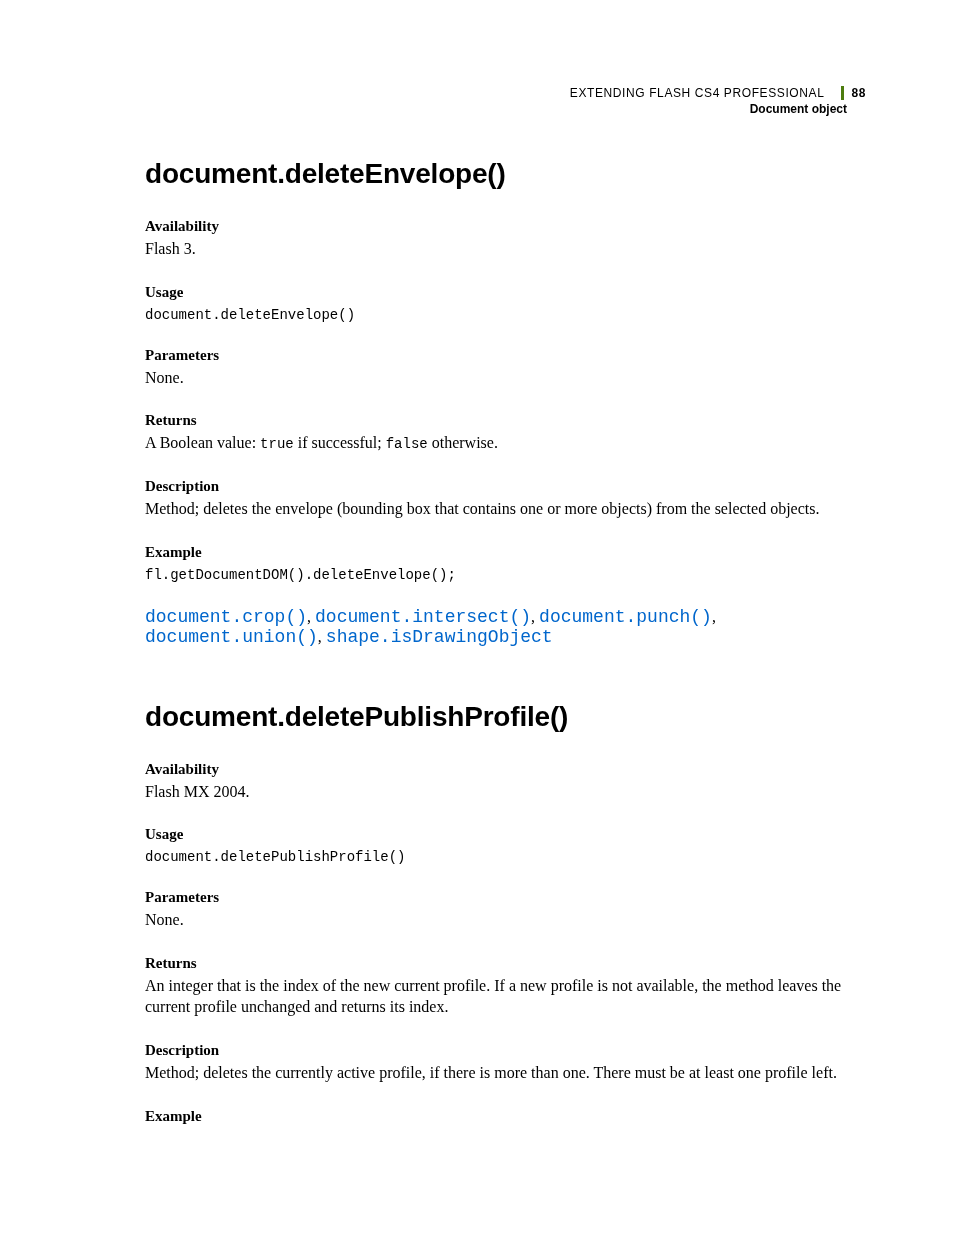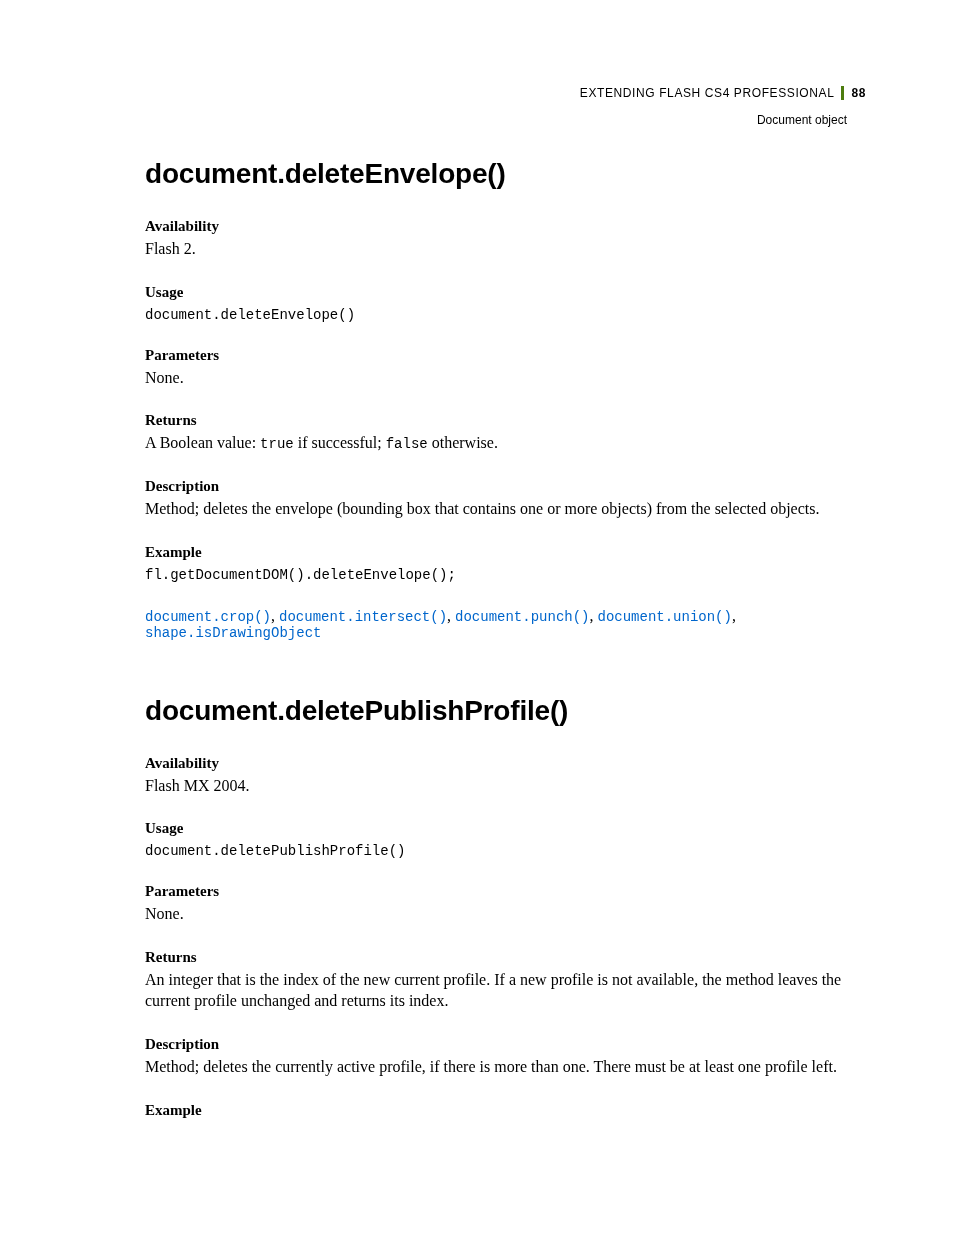--- a/index.html
+++ b/index.html
@@ -24,34 +24,35 @@
     display: flex;
     flex-direction: column;
     align-items: flex-end;
   }
   .rh-row1 {
     display: flex;
     align-items: center;
     font-family: "Myriad Pro", "Helvetica Neue", Arial, sans-serif;
     font-size: 12px;
     letter-spacing: 0.6px;
+    gap: 10px;
   }
   .rh-book {
     padding-right: 7px;
   }
   .rh-page {
     font-weight: 700;
     border-left: 3px solid #4d7c0f;
     padding-left: 7px;
   }
   .rh-chapter {
     font-family: "Myriad Pro", "Helvetica Neue", Arial, sans-serif;
     font-size: 12px;
-    font-weight: 400;
-    margin-top: 13px;
+    font-weight: 700;
+    margin-top: 2px;
     padding-right: 19px;
   }
   .content {
     margin-top: 72px;
   }
   h1.api {
     font-family: "Myriad Pro", "Helvetica Neue", Arial, sans-serif;
     font-weight: 700;
     font-size: 28px;
     margin: 0 0 28px 0;
@@ -78,21 +79,21 @@
     white-space: pre;
     margin: 6px 0 24px 0;
   }
   .returns-line {
     font-size: 16px;
   }
   a.ref {
     color: #0066cc;
     text-decoration: none;
     font-family: "Courier New", Courier, monospace;
-    font-size: 14px;
+    font-size: 18px;
   }
   .seealso-line {
     font-size: 14px;
     margin-bottom: 54px;
   }
   .seealso-line .sep {
     font-family: "Minion Pro", "Times New Roman", Georgia, serif;
     font-size: 16px;
   }
   .section2 { margin-top: 0; }
@@ -108,21 +109,21 @@
       <span class="rh-page">88</span>
     </div>
     <div class="rh-chapter">Document object</div>
   </div>
 
   <div class="content">
 
     <h1 class="api">document.deleteEnvelope()</h1>
 
     <h4 class="label">Availability</h4>
-    <div class="blk">Flash 2.</div>
+    <div class="blk">Flash 3.</div>
 
     <h4 class="label">Usage</h4>
     <div class="codeblock">document.deleteEnvelope()</div>
 
     <h4 class="label">Parameters</h4>
     <div class="blk">None.</div>
 
     <h4 class="label">Returns</h4>
     <div class="blk returns-line">
       <span>A Boolean value: </span><code class="mono">true</code><span> if successful; </span><code class="mono">false</code><span> otherwise.</span>

